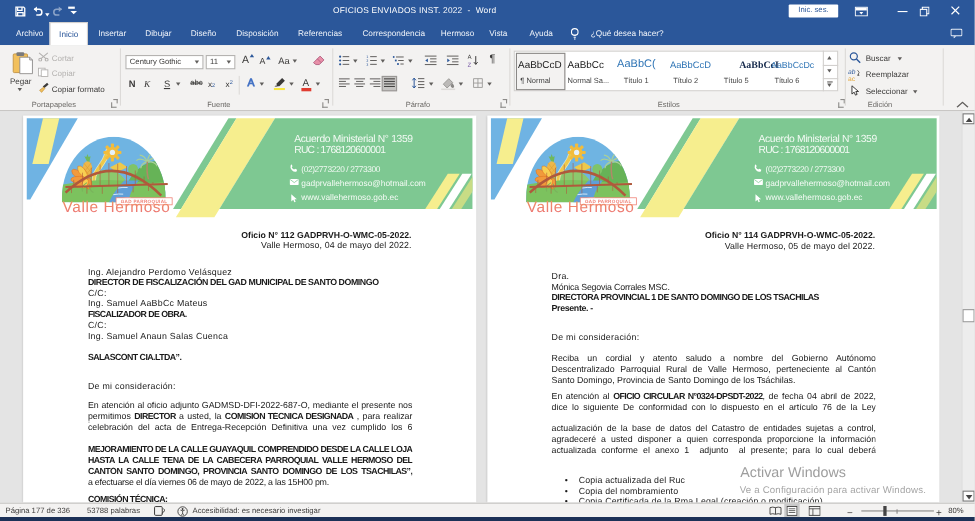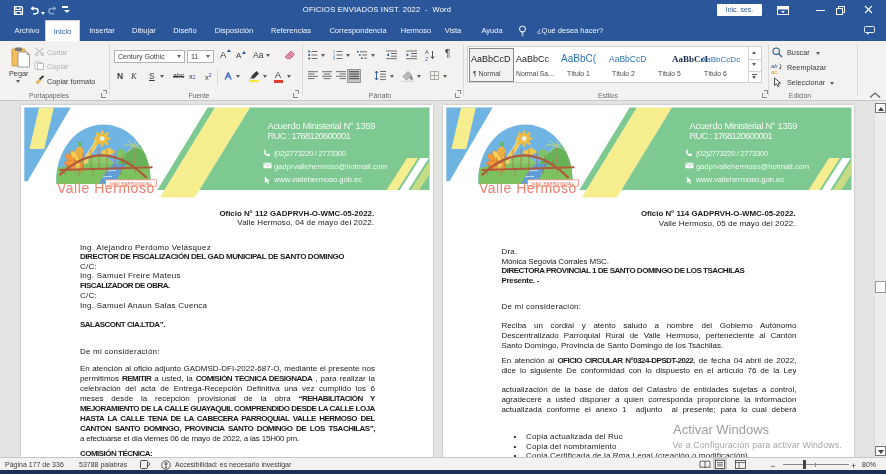--- a/index.html
+++ b/index.html
@@ -357,30 +357,29 @@
 <div id="doc">
   <div class="page" id="pageL">
     <svg class="abs" style="left:0;top:0" width="410" height="100" viewBox="0 0 410 100">
         <use href="#hdr"></use>
       </svg>
     <div class="ln" style="right:58.4px;top:104.5px;font-weight:bold;font-size:7.9px">Oficio N° 112 GADPRVH-O-WMC-05-2022.</div>
     <div class="ln" style="right:58.4px;top:114.4px;letter-spacing:.1px">Valle Hermoso, 04 de mayo del 2022.</div>
     <div class="ln" style="left:58.9px;top:138.5px;letter-spacing:.26px">Ing. Alejandro Perdomo Velásquez</div>
     <div class="ln" style="left:58.9px;top:148.2px;font-weight:bold;letter-spacing:-.39px">DIRECTOR DE FISCALIZACIÓN DEL GAD MUNICIPAL DE SANTO DOMINGO</div>
     <div class="ln" style="left:58.9px;top:157.7px;letter-spacing:.26px">C/C:</div>
-    <div class="ln" style="left:58.9px;top:167.4px;letter-spacing:.26px">Ing. Samuel Freire Mateus</div>
+    <div class="ln" style="left:58.9px;top:167.4px;letter-spacing:.26px">Ing. Samuel AaBbCc Mateus</div>
     <div class="ln" style="left:58.9px;top:177.1px;font-weight:bold;letter-spacing:-.53px">FISCALIZADOR DE OBRA.</div>
     <div class="ln" style="left:58.9px;top:186.8px;letter-spacing:.26px">C/C:</div>
     <div class="ln" style="left:58.9px;top:196.5px;letter-spacing:.26px">Ing. Samuel Anaun Salas Cuenca</div>
     <div class="ln" style="left:58.9px;top:215.9px;font-weight:bold;letter-spacing:-.5px">SALASCONT CIA.LTDA”.</div>
     <div class="ln" style="left:58.9px;top:243.4px;letter-spacing:.26px">De mi consideración:</div>
     <div class="jl" style="left:58.9px;top:259.9px">En atención al oficio adjunto GADMSD-DFI-2022-687-O, mediante el presente nos</div>
-    <div class="jl" style="left:58.9px;top:269.95px">permitimos <b style="letter-spacing:-.5px">REMITIR</b> a usted, la <b style="letter-spacing:-.5px">COMISIÓN TÉCNICA DESIGNADA</b> , para realizar la</div>
+    <div class="jl" style="left:58.9px;top:269.95px">permitimos <b style="letter-spacing:-.5px">DIRECTOR</b> a usted, la <b style="letter-spacing:-.5px">COMISIÓN TÉCNICA DESIGNADA</b> , para realizar la</div>
     <div class="jl" style="left:58.9px;top:280px">celebración del acta de Entrega-Recepción Definitiva una vez cumplido los 6</div>
-    <div class="jl" style="left:58.9px;top:290.05px">meses desde la recepción provisional de la obra <b style="letter-spacing:-.5px">“REHABILITACIÓN Y</b></div>
     <div class="jl" style="left:58.9px;top:300.1px;font-weight:bold;letter-spacing:-.5px">MEJORAMIENTO DE LA CALLE GUAYAQUIL COMPRENDIDO DESDE LA CALLE LOJA</div>
     <div class="jl" style="left:58.9px;top:320.2px;font-weight:bold;letter-spacing:-.5px">CANTÓN SANTO DOMINGO, PROVINCIA SANTO DOMINGO DE LOS TSACHILAS”,</div>
     <div class="jl" style="left:58.9px;top:310.15px;font-weight:bold;letter-spacing:-.5px">HASTA LA CALLE TENA DE LA CABECERA PARROQUIAL VALLE HERMOSO DEL</div>
     <div class="ln" style="left:58.9px;top:330.25px;letter-spacing:-.2px">a efectuarse el día viernes 06 de mayo de 2022, a las 15H00 pm.</div>
     <div class="ln" style="left:58.9px;top:345.4px;font-weight:bold;letter-spacing:-.5px">COMISIÓN TÉCNICA:</div>
   </div>
   <div class="page" id="pageR">
     <svg class="abs" style="left:0;top:0" width="410" height="100" viewBox="0 0 410 100">
         <use href="#hdr"></use>
       </svg>

